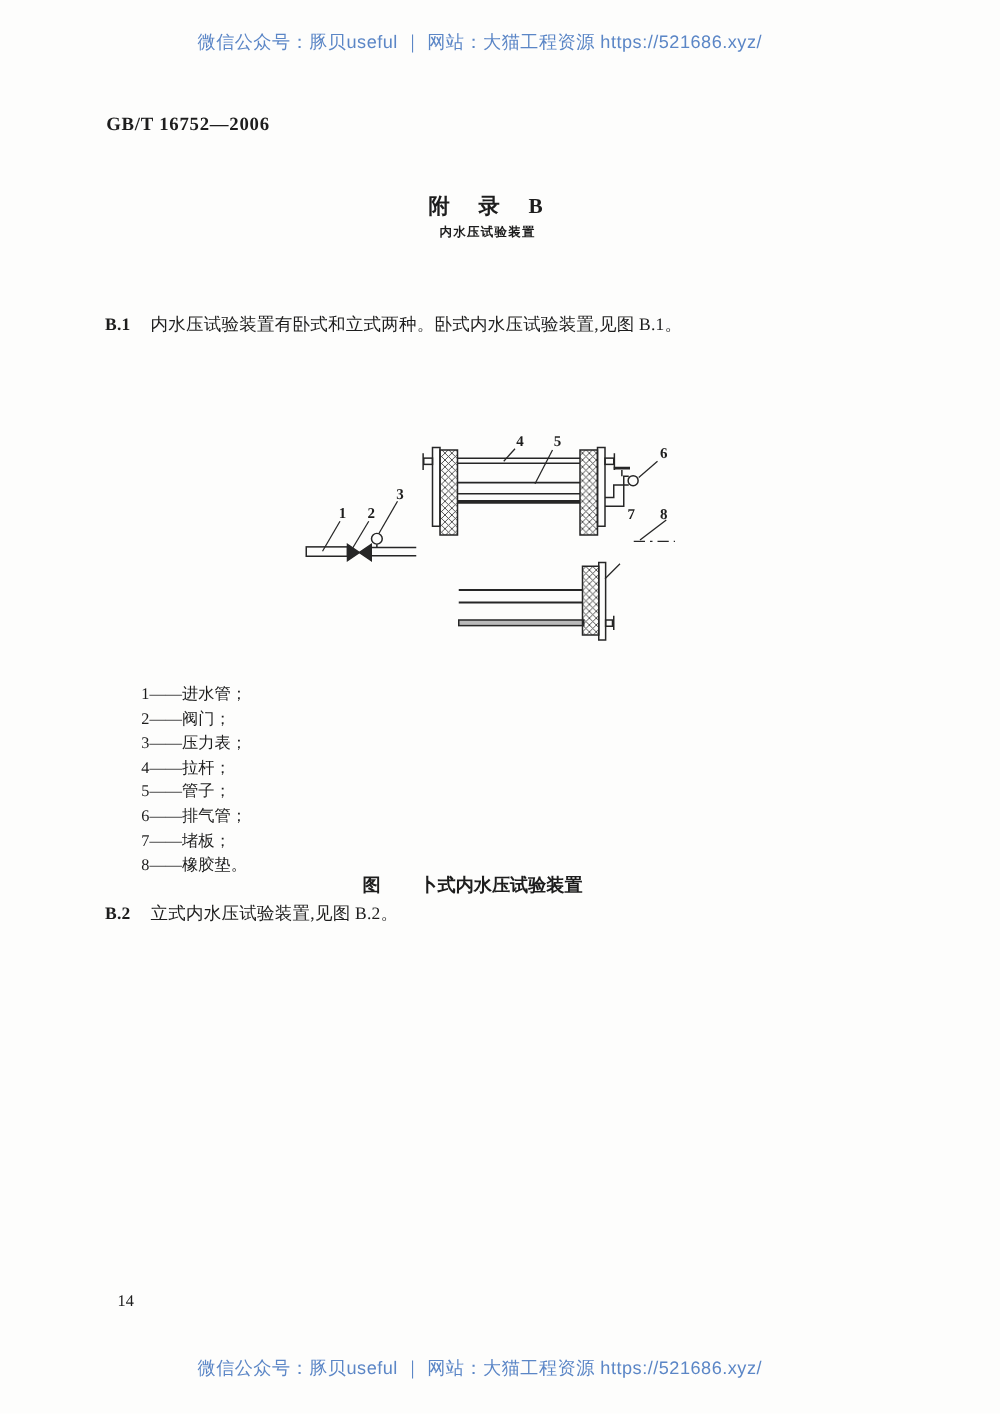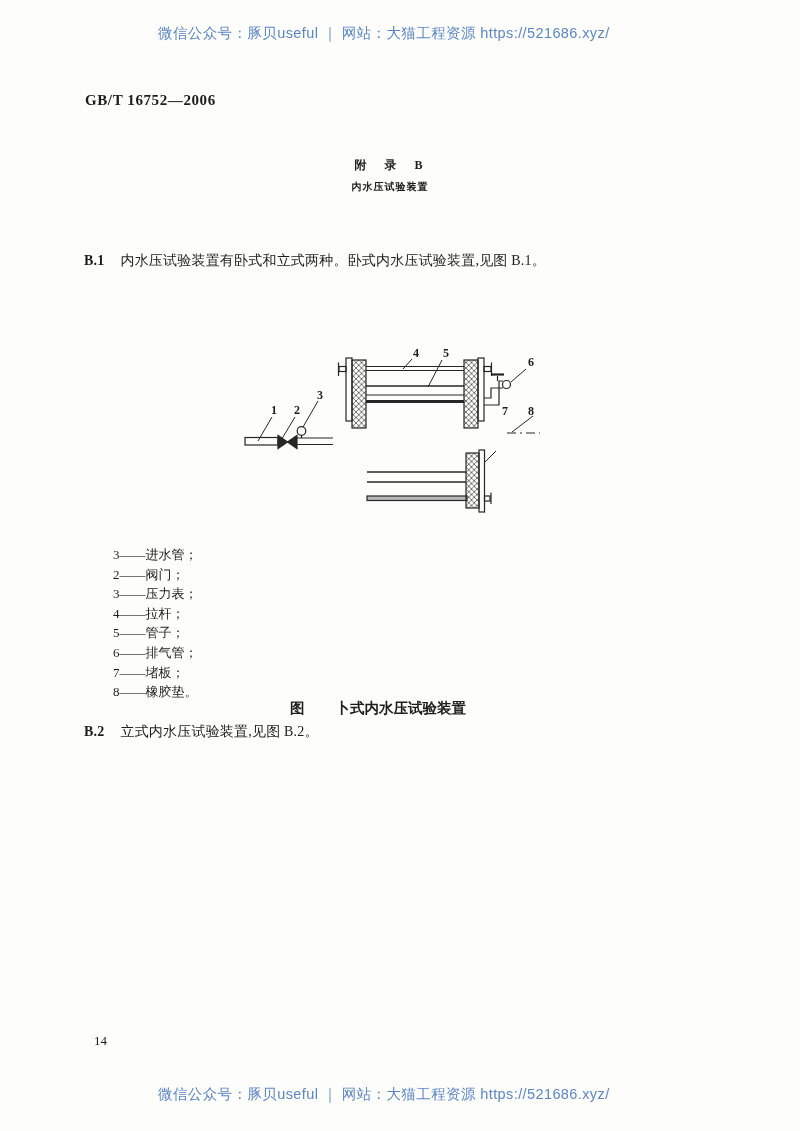--- a/index.html
+++ b/index.html
@@ -11,21 +11,21 @@
   }
   .abs{position:absolute;}
   .watermark{
     font-family:"Liberation Sans","DejaVu Sans",sans-serif;
     font-size:14.5px;letter-spacing:0.4px;white-space:nowrap;
   }
   .doc-number{
     left:85px;top:92px;font-size:15px;font-weight:bold;letter-spacing:0.6px;
   }
   .title-block{left:235px;top:153px;width:310px;text-align:center;font-weight:bold;}
-  .title-line1{font-size:12px;letter-spacing:3px;line-height:24px;}
+  .title-line1{font-size:17px;letter-spacing:3px;line-height:24px;}
   .title-line2{font-size:13px;line-height:22px;}
   .title-line3{font-size:10px;line-height:22px;letter-spacing:1px;font-family:Liberation Mono, monospace;}
   .clause{font-size:14px;line-height:21px;letter-spacing:0.2px;white-space:nowrap;}
   .clause-b1{left:84px;top:250px;}
   .clause-b2{left:84px;top:721px;}
   .clause-label{font-weight:bold;margin-right:16px;}
   .legend{left:113px;top:545px;font-size:13px;line-height:19.6px;}
   .legend-item{white-space:nowrap;}
   .fig-caption{left:290px;top:699px;font-weight:bold;font-size:14.5px;white-space:nowrap;}
   .fig-caption .gap{margin-left:31px;}
@@ -127,21 +127,21 @@
       <text x="85" y="64">3</text>
       <text x="181" y="22">4</text>
       <text x="211" y="22">5</text>
       <text x="296" y="31">6</text>
       <text x="270" y="80">7</text>
       <text x="296" y="80">8</text>
     </g>
   </svg>
 
   <div class="abs legend">
-    <div class="legend-item">3——进水管；</div>
+    <div class="legend-item">1——进水管；</div>
     <div class="legend-item">2——阀门；</div>
     <div class="legend-item">3——压力表；</div>
     <div class="legend-item">4——拉杆；</div>
     <div class="legend-item">5——管子；</div>
     <div class="legend-item">6——排气管；</div>
     <div class="legend-item">7——堵板；</div>
     <div class="legend-item">8——橡胶垫。</div>
   </div>
 
   <div class="abs fig-caption">

